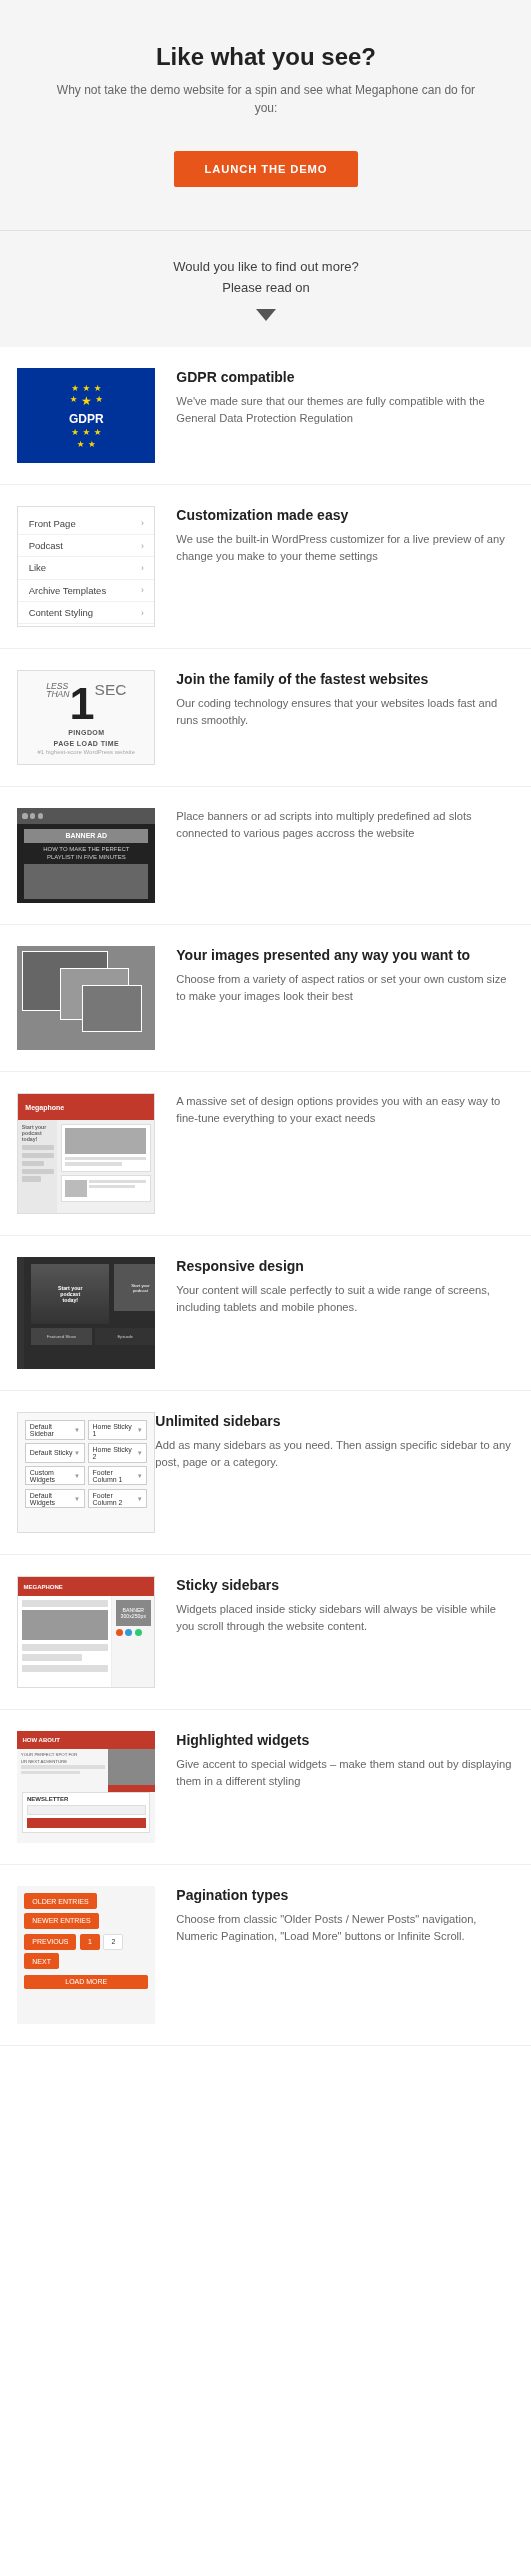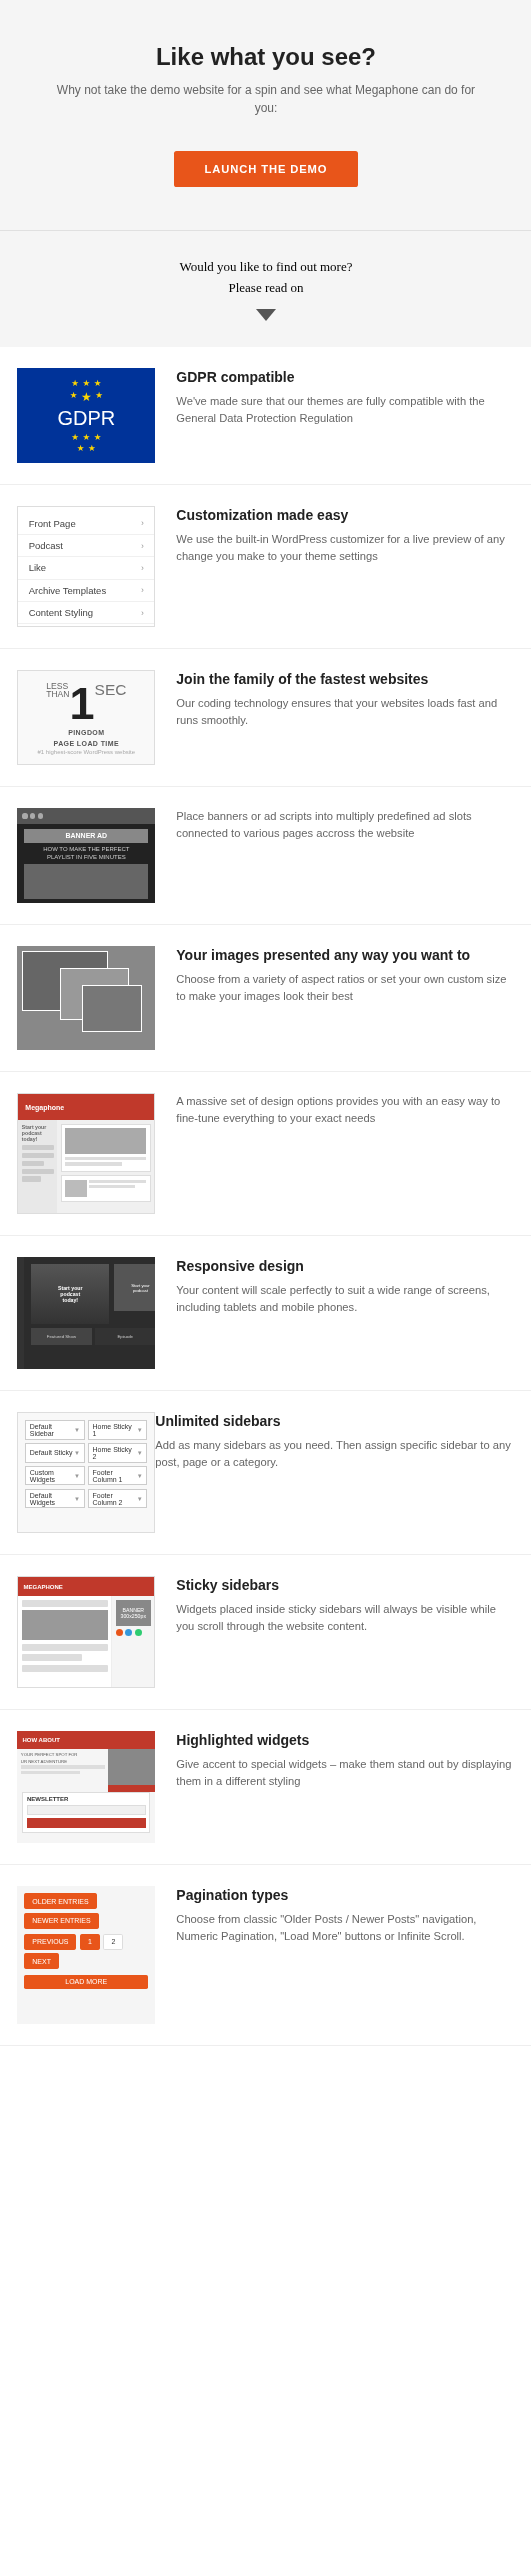--- a/index.html
+++ b/index.html
@@ -44,23 +44,22 @@
 
     
     .read-on-section {
       background: #f5f5f5;
       text-align: center;
       padding: 26px 52px 17.3px;
       border-top: 0.9px solid #e0e0e0;
     }
     .read-on-section p {
       font-size: 13px;
-      color: #000000;
+      color: #404040;
       line-height: 1.6;
-      font-family: Liberation Serif, serif;
     }
     .arrow-down {
       width: 0;
       height: 0;
       border-left: 10.4px solid transparent;
       border-right: 10.4px solid transparent;
       border-top: 12px solid #555;
       margin: 10.4px auto 8.6px;
     }
 
@@ -140,21 +139,21 @@
       width: 138px;
       height: 95px;
       background: #f9f9f9;
       border: 0.9px solid #ddd;
       display: flex;
       flex-direction: column;
       align-items: center;
       justify-content: center;
       flex-shrink: 0;
     }
-    .pingdom-less { font-size: 8.6px; color: #666; margin-bottom: -1.7px; }
+    .pingdom-less { font-size: 8.6px; color: #666; margin-bottom: -1.7px; font-style: italic; }
     .pingdom-1 { font-size: 45px; font-weight: bold; color: #222; line-height: 1; }
     .pingdom-sec { font-size: 15.5px; color: #737373; text-align: right; }
     .pingdom-label { font-size: 7px; color: #555; text-align: center; margin-top: 3.5px; letter-spacing: 0.4px; font-weight: bold; }
     .pingdom-sub { font-size: 6px; color: #aaa; margin-top: 1.7px; }
 
     
     .banner-img {
       width: 138px;
       height: 95px;
       background: #222;
@@ -386,21 +385,21 @@
       <div class="gdpr-star-row">
         <span class="star">★</span>
           <span class="star">★</span>
           <span class="star">★</span>
       </div>
       <div class="gdpr-star-row" style="margin: 1.7px 0;">
         <span class="star">★</span>
           <span class="star" style="font-size:12px;color:#FFD700;">★</span>
           <span class="star">★</span>
       </div>
-      <div style="color:#fff;font-size:20px;font-weight:normal;margin:1.7px 0;">GDPR</div>
+      <div style="color:#fff;font-size:12px;font-weight:bold;margin:1.7px 0;">GDPR</div>
       <div class="gdpr-star-row">
         <span class="star">★</span>
           <span class="star">★</span>
           <span class="star">★</span>
       </div>
       <div class="gdpr-star-row" style="margin-top:1.7px;">
         <span class="star">★</span>
           <span class="star">★</span>
       </div>
     </div>

